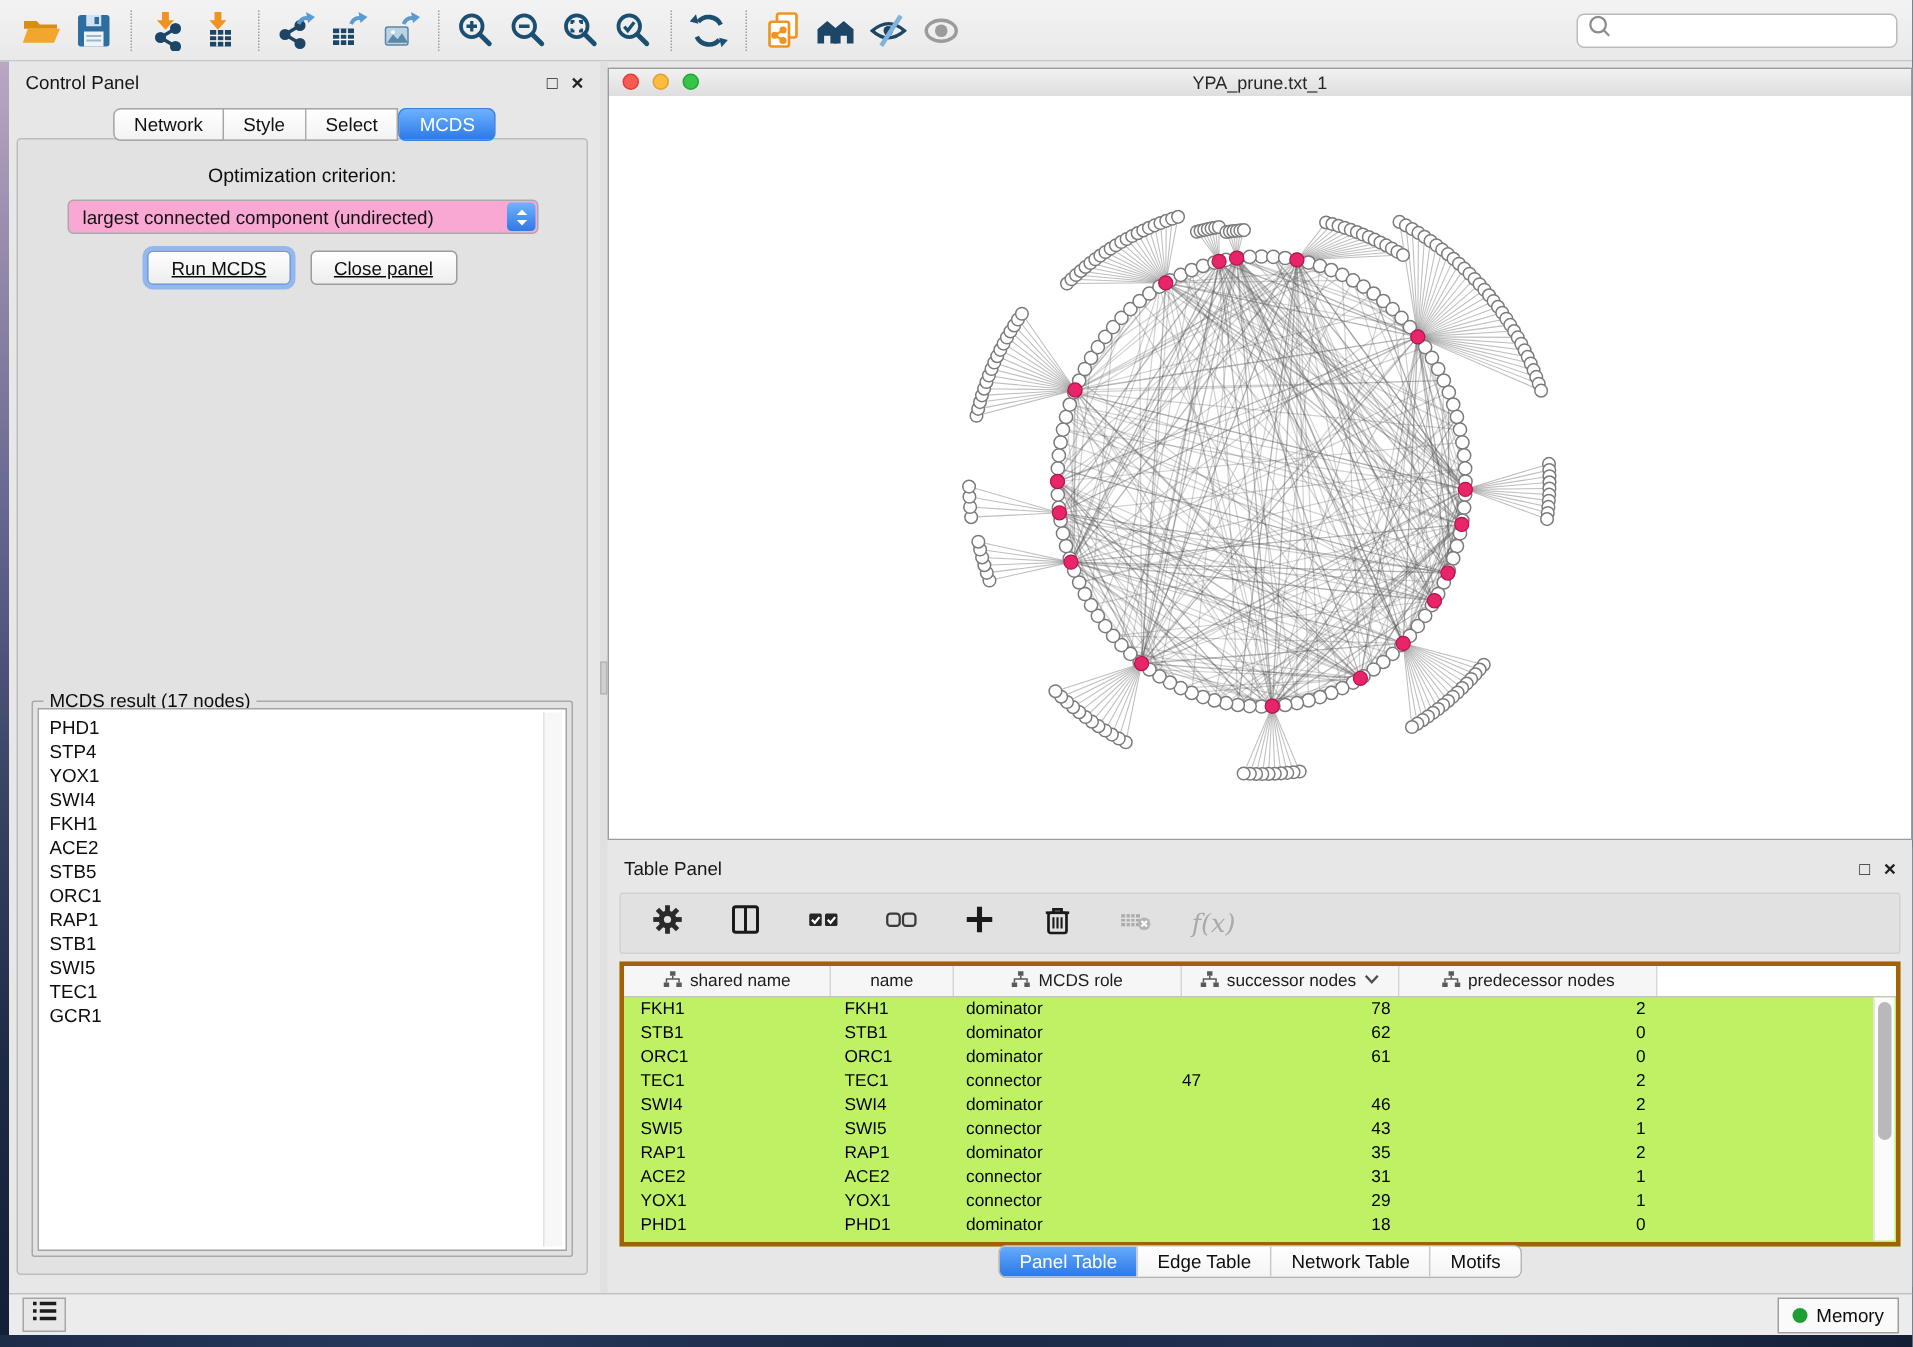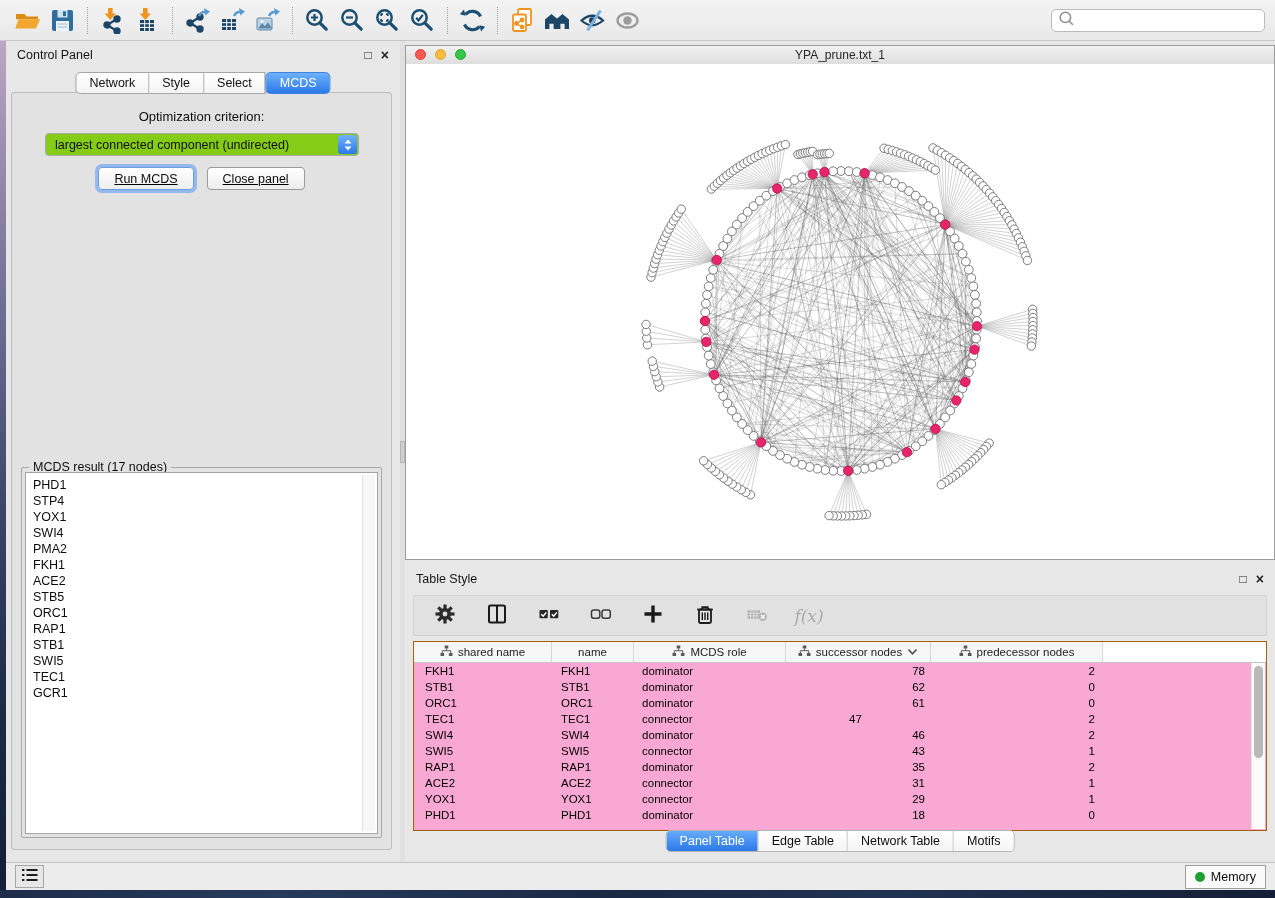--- a/index.html
+++ b/index.html
@@ -28,21 +28,21 @@
   .control-panel{position:absolute;left:6px;top:41px;width:394px;height:821px;background:#e7e7e7;box-sizing:border-box;}
   .cp-tabs{position:absolute;left:50%;transform:translateX(-50%);top:31px;display:flex;z-index:3;}
   .cp-tab{height:20px;padding:0 13px;background:linear-gradient(#fff,#f3f3f3);border:1px solid #a6a6a6;border-left:none;
     font-size:12.5px;display:flex;align-items:center;color:#111;}
   .cp-tab:first-child{border-left:1px solid #a6a6a6;border-radius:5px 0 0 5px;}
   .cp-tab.active{background:linear-gradient(#6db1fd,#2c79e8);color:#fff;border:1px solid #3c82dd;
     border-radius:5px;margin-left:0;}
   .cp-content{position:absolute;left:5px;right:8px;top:51px;bottom:12px;background:#e2e2e2;
     border:1px solid #bdbdbd;border-radius:3px;}
   .opt-label{margin-top:16px;text-align:center;font-size:13px;color:#0d0d0d;}
-  .criterion{position:absolute;left:33px;top:40px;width:314px;height:23px;background:#84cc16;border:1px solid #a9a9a9;
+  .criterion{position:absolute;left:33px;top:40px;width:314px;height:23px;background:#f9a8d4;border:1px solid #a9a9a9;
     border-radius:4px;font-size:12.5px;display:flex;align-items:center;padding:0 9px;box-sizing:border-box;color:#111;}
   .stepper{position:absolute;right:1px;top:1px;bottom:1px;width:19px;border-radius:3px;
     background:linear-gradient(#72b2fd,#2c79e8);display:flex;align-items:center;justify-content:center;}
   .btn-row{position:absolute;top:74px;left:0;right:0;display:flex;justify-content:center;gap:13px;text-decoration:underline;}
   .mac-btn{height:21px;padding:0 15px;background:linear-gradient(#fff,#ededed);border:1px solid #9b9b9b;
     border-radius:4px;font-size:12.5px;display:flex;align-items:center;color:#0d0d0d;}
   .mac-btn.focused{box-shadow:0 0 0 3px rgba(120,170,240,.75);border-color:#6d9cdb;}
   .result-group{position:absolute;left:9px;right:9px;top:374px;bottom:11px;border:1px solid #a9a9a9;border-radius:2px;}
   .result-legend{position:absolute;top:-8px;left:7px;background:#e2e2e2;padding:0 4px;font-size:12.5px;color:#0d0d0d;}
   .result-list{position:absolute;left:3px;right:3px;top:4px;bottom:3px;background:#fff;border:1px solid #a3a3a3;
@@ -64,22 +64,22 @@
   .light.red{background:#fa5a52;border:1px solid #dd3f38;}
   .light.yellow{background:#fdbc40;border:1px solid #dfa133;}
   .light.green{background:#35c649;border:1px solid #27a436;}
   .net-canvas{position:absolute;left:0;top:18px;}
   
   .table-panel{position:absolute;left:405px;top:565px;width:870px;height:293px;background:#e7e7e7;}
   .tp-toolbar{position:absolute;left:8px;right:8px;top:30px;height:41px;background:#e1e1e1;
     border:1px solid #d2d2d2;border-radius:2px;display:flex;align-items:center;padding:0 13px;gap:16px;box-sizing:border-box;}
   .tpbtn{width:36px;height:24px;display:flex;align-items:center;justify-content:center;}
   .fx{font-family:"DejaVu Serif",serif;font-style:italic;font-size:17px;color:#a9a9a9;}
-  .tp-table{position:absolute;left:8px;right:8px;top:76px;height:190px;background:#f9a8d4;
-    border:1px solid #a16207;overflow:hidden;box-sizing:border-box;}
+  .tp-table{position:absolute;left:8px;right:8px;top:76px;height:190px;background:#bef264;
+    border:3px solid #a16207;overflow:hidden;box-sizing:border-box;}
   .thead{display:flex;height:20px;border-bottom:1px solid #c4c4c4;font-size:11.5px;color:#1c1c1c;}
   .th{display:flex;align-items:center;justify-content:center;gap:5px;border-right:1px solid #d6d6d6;
     box-sizing:border-box;background:#f6f6f6;}
   .th.filler{background:#fff;border-right:none;flex:1;}
   .trow{display:flex;height:16px;font-size:11.5px;color:#000;align-items:center;}
   .td{box-sizing:border-box;white-space:nowrap;overflow:hidden;}
   .tp-scroll{position:absolute;right:1px;top:21px;bottom:1px;width:13px;background:#fbfbfb;border-left:1px solid #e4e4e4;}
   .tp-thumb{position:absolute;left:2px;top:3px;width:9px;height:92px;background:#b9b9b9;border-radius:5px;}
   .tp-tabs{position:absolute;left:50%;transform:translateX(-50%);bottom:6px;display:flex;
     border:1px solid #b3b3b3;border-radius:5px;overflow:hidden;background:#fff;}
@@ -328,21 +328,20 @@
         <div class="mac-btn">Close panel</div>
       </div>
       <div class="result-group">
         <div class="result-legend">MCDS result (17 nodes)</div>
         <div class="result-list">
           <div class="result-items" id="mcds-items">
               <div>PHD1</div>
               <div>STP4</div>
               <div>YOX1</div>
               <div>SWI4</div>
-              <div>PMA2</div>
               <div>FKH1</div>
               <div>ACE2</div>
               <div>STB5</div>
               <div>ORC1</div>
               <div>RAP1</div>
               <div>STB1</div>
               <div>SWI5</div>
               <div>TEC1</div>
               <div>GCR1</div>
             </div>
@@ -1135,21 +1134,21 @@
         <circle cx="442.1176900490404" cy="406.79443021318605" r="4.7" fill="#e8256b" stroke="#b5124e" stroke-width="0.8"></circle>
         <circle cx="355.06120568822365" cy="378.3525491562421" r="4.7" fill="#e8256b" stroke="#b5124e" stroke-width="0.8"></circle>
         <circle cx="308.0330619963806" cy="310.755192431795" r="4.7" fill="#e8256b" stroke="#b5124e" stroke-width="0.8"></circle>
         <circle cx="300.32354265114645" cy="277.87596514400985" r="4.7" fill="#e8256b" stroke="#b5124e" stroke-width="0.8"></circle>
         <circle cx="299" cy="257" r="4.7" fill="#e8256b" stroke="#b5124e" stroke-width="0.8"></circle>
       </svg>
   </div>
 
   <div class="table-panel">
     <div class="panel-titlebar">
-      <span>Table Style</span>
+      <span>Table Panel</span>
       <span class="win-btns">
         <span class="wbtn">□</span>
         <span class="wbtn close">×</span>
       </span>
     </div>
     <div class="tp-toolbar" id="tp-toolbar">
         <div class="tpbtn">
           <span><svg width="22" height="22" viewBox="0 0 22 22">
               <g fill="#2a2a2a">
                 <rect x="9.4" y="1.5" width="3.2" height="19"></rect>
@@ -1281,21 +1280,21 @@
             <div class="td" style="width: 138px; text-align: left; padding-left: 11px;">ORC1</div>
             <div class="td" style="width: 82px; text-align: left; padding-left: 9px;">ORC1</div>
             <div class="td" style="width: 152px; text-align: left; padding-left: 8px;">dominator</div>
             <div class="td" style="width: 145px; text-align: right; padding-right: 6px;">61</div>
             <div class="td" style="width: 172px; text-align: right; padding-right: 8px;">0</div>
           </div>
           <div class="trow">
             <div class="td" style="width: 138px; text-align: left; padding-left: 11px;">TEC1</div>
             <div class="td" style="width: 82px; text-align: left; padding-left: 9px;">TEC1</div>
             <div class="td" style="width: 152px; text-align: left; padding-left: 8px;">connector</div>
-            <div class="td" style="width: 145px; text-align: center; padding-right: 6px;">47</div>
+            <div class="td" style="width: 145px; text-align: left; padding-right: 6px;">47</div>
             <div class="td" style="width: 172px; text-align: right; padding-right: 8px;">2</div>
           </div>
           <div class="trow">
             <div class="td" style="width: 138px; text-align: left; padding-left: 11px;">SWI4</div>
             <div class="td" style="width: 82px; text-align: left; padding-left: 9px;">SWI4</div>
             <div class="td" style="width: 152px; text-align: left; padding-left: 8px;">dominator</div>
             <div class="td" style="width: 145px; text-align: right; padding-right: 6px;">46</div>
             <div class="td" style="width: 172px; text-align: right; padding-right: 8px;">2</div>
           </div>
           <div class="trow">

